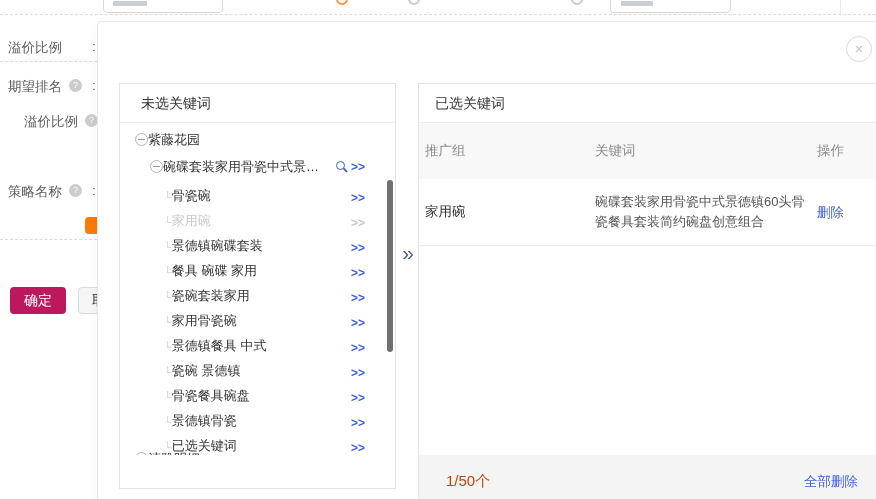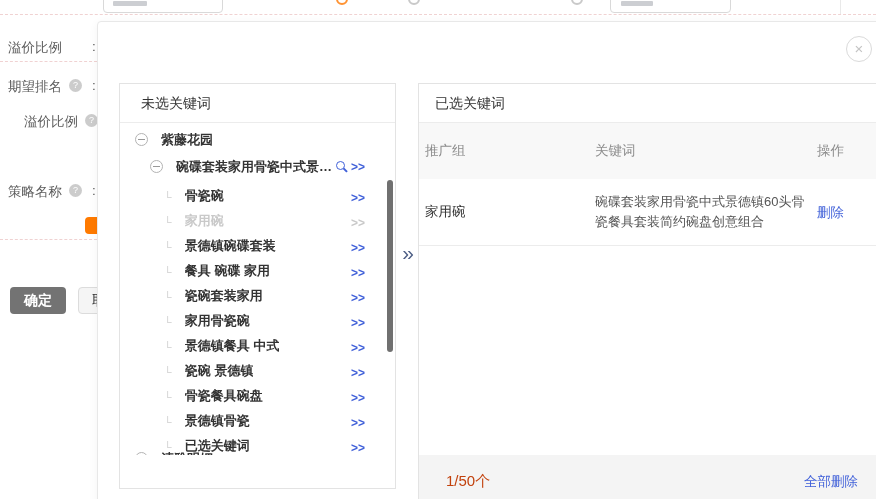--- a/index.html
+++ b/index.html
@@ -30,21 +30,21 @@
   .side-row .colon { position:absolute; left:92px; top:0; }
   .help { position:absolute; left:69px; top:1px; width:13px; height:13px; border-radius:50%;
           background:#ccc; color:#fff; font-size:9px; line-height:13px; text-align:center; }
   .help::after { content:"?"; }
   .r1 { top:39px; } .r2 { top:78px; } .r3 { top:113px;margin-left:16px; } .r4 { top:183px; }
 
   .orange-blob { position:absolute; left:85px; top:217px; width:14px; height:17px;
                  background:#ff7a00; border-radius:4px 0 0 4px; }
   .btn { position:absolute; top:287px; height:27px; border-radius:4px; font-size:14px;
          text-align:center; line-height:27px; cursor:pointer; }
-  .btn-confirm { left:10px; width:56px; background:#737373; color:#fff; border:none;font-weight:bold; }
+  .btn-confirm { left:10px; width:56px; background:#be185d; color:#fff; border:none; }
   .btn-cancel  { left:78px; width:42px; background:#f5f5f5; color:#333; border:1px solid #dcdcdc; line-height:25px; }
 
   
   .modal { position:absolute; left:97px; top:21px; width:792px; height:492px;
            background:#fff; border:1px solid #e8e8e8; border-radius:4px;
            box-shadow:0 2px 10px rgba(0,0,0,.05); }
   .close-btn { position:absolute; left:748px; top:14px; width:26px; height:26px; border-radius:50%;
                border:1px solid #dadada; color:#c4c4c4; font-size:15px; line-height:24px;
                text-align:center; cursor:pointer; }
 
@@ -61,21 +61,21 @@
   .tree-row.keyword { height:25px; }
   .tree-row.group { padding-left:15px; }
   .tree-row.product { padding-left:30px; }
   .tree-row.keyword { padding-left:44px;align-items:flex-end; }
   .tree-row.clipped { margin-top:-10px; }
   .collapse { width:13px; height:13px; border:1px solid #b3b3b3; border-radius:50%;
               position:relative; flex:none; cursor:pointer; }
   .collapse::after { content:""; position:absolute; left:2px; right:2px; top:5px; height:1px; background:#999; }
   .branch { color:#cfcfcf; font-size:11px; flex:none; transform:translateY(-2px); }
   .branch::after { content:"└"; }
-  .tree-row .label { margin-left:13px; white-space:nowrap; overflow:hidden; text-overflow:ellipsis;font-weight:bold; }
+  .tree-row .label { white-space:nowrap; overflow:hidden; text-overflow:ellipsis; }
   .tree-row.product .label { max-width:166px; }
   .right-group { margin-left:auto; display:flex; align-items:center; gap:3px; flex:none; }
   .add { color:#4161d9; font-weight:bold; font-size:12px; letter-spacing:0; cursor:pointer; }
   .tree-row.disabled .label { color:#c9c9c9; }
   .tree-row.disabled .add { color:#c9c9c9; }
   .mag { position:relative; width:12px; height:13px; cursor:pointer; }
   .mag::before { content:""; position:absolute; left:0; top:1px; width:7px; height:7px;
                  border:1.5px solid #4161d9; border-radius:50%; }
   .mag::after { content:""; position:absolute; left:7.5px; top:9px; width:4.5px; height:1.6px;
                 background:#4161d9; transform:rotate(45deg); }

